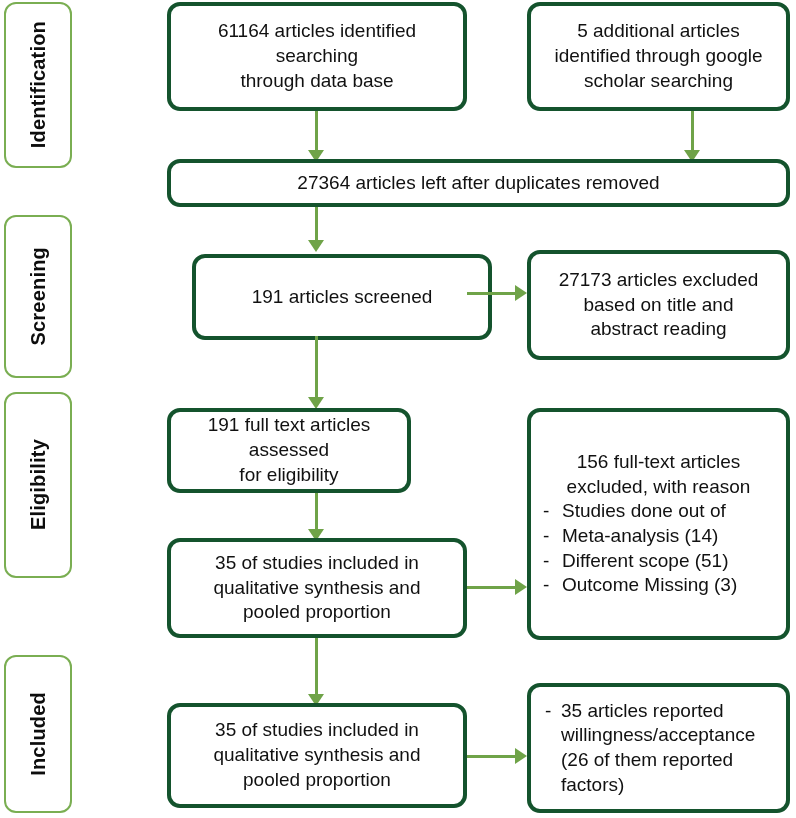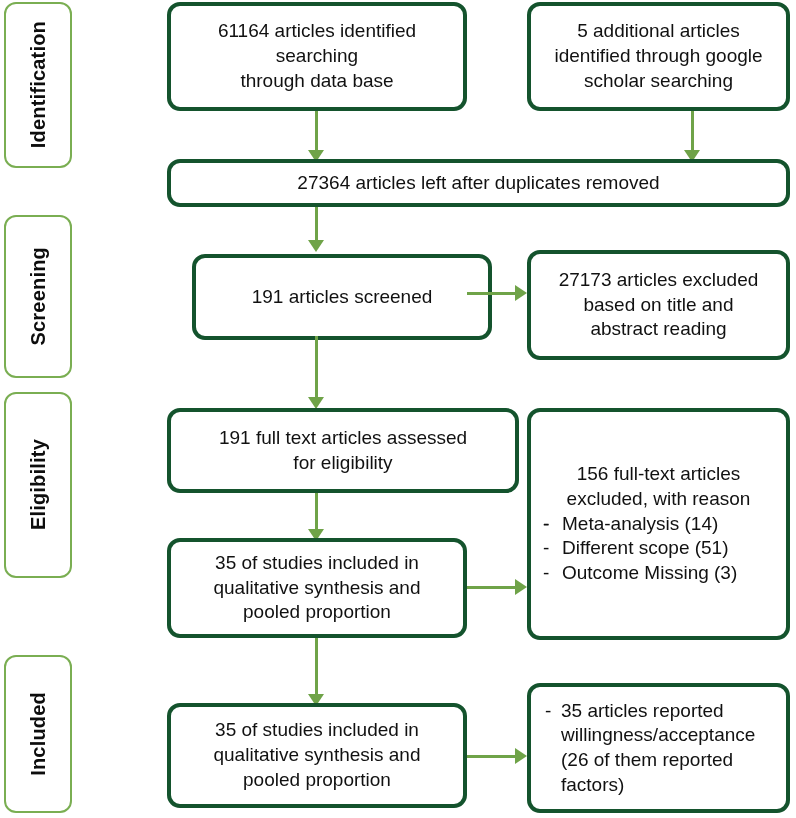--- a/index.html
+++ b/index.html
@@ -188,34 +188,35 @@
       <div>abstract reading</div>
     </div>
   </div>
 
   <div class="hline" style="left:467px; top:292px; width:50px;"></div>
   <div class="arrow-right" style="left:515px; top:285px;"></div>
 
   <div class="vline" style="left:315px; top:336px; height:66px;"></div>
   <div class="arrow-down" style="left:308px; top:397px;"></div>
 
-  <div class="box" style="left:167px; top:408px; width:352px; height:85px;">
+  <div class="box" style="left:167px; top:408px; width:244px; height:85px;">
     <div class="inner">
       <div>191 full text articles assessed</div>
       <div>for eligibility</div>
     </div>
   </div>
 
   <div class="box align-left" style="left:527px; top:408px; width:263px; height:232px; padding:10px 12px;">
     <div class="inner">
       <div class="reason-head">156 full-text articles</div>
       <div class="reason-head">excluded, with reason</div>
       <ul class="reasons">
         <li>
           <span class="dash">-</span>
+          <span>Studies done out of</span>
         </li>
         <li>
           <span class="dash">-</span>
           <span>Meta-analysis (14)</span>
         </li>
         <li>
           <span class="dash">-</span>
           <span>Different scope (51)</span>
         </li>
         <li>

